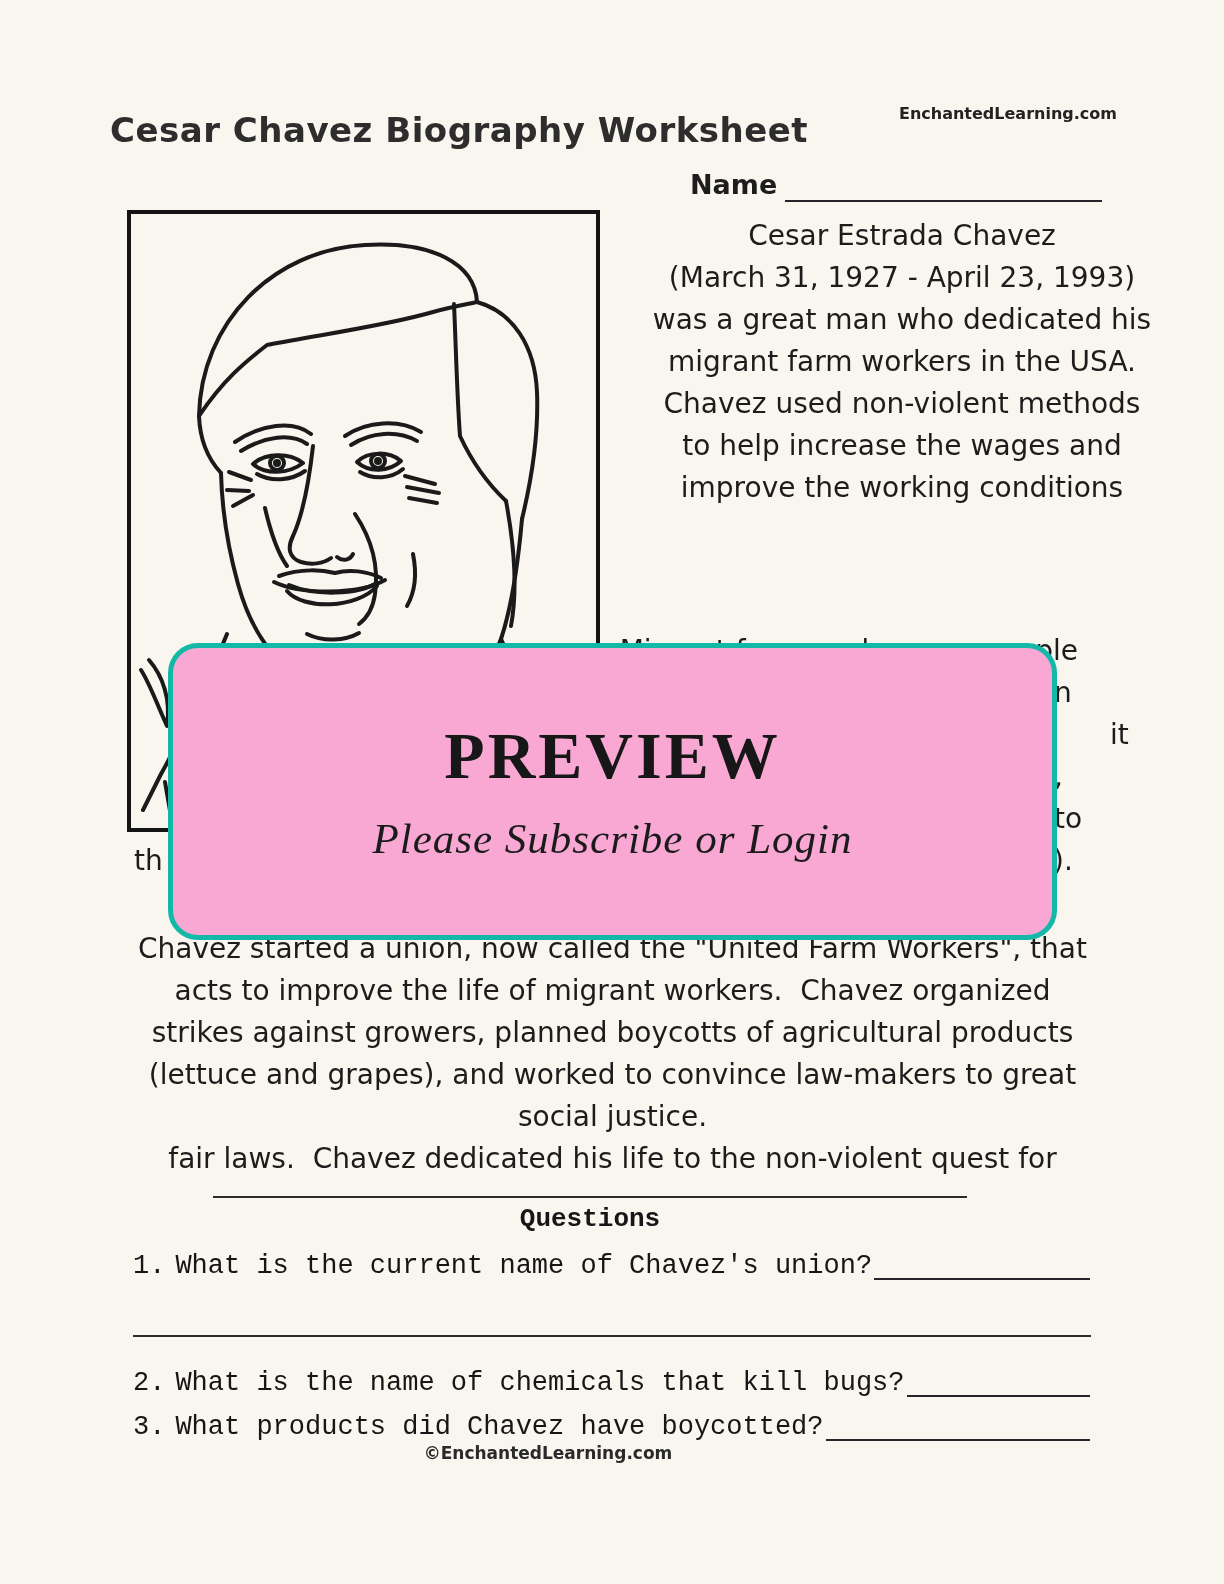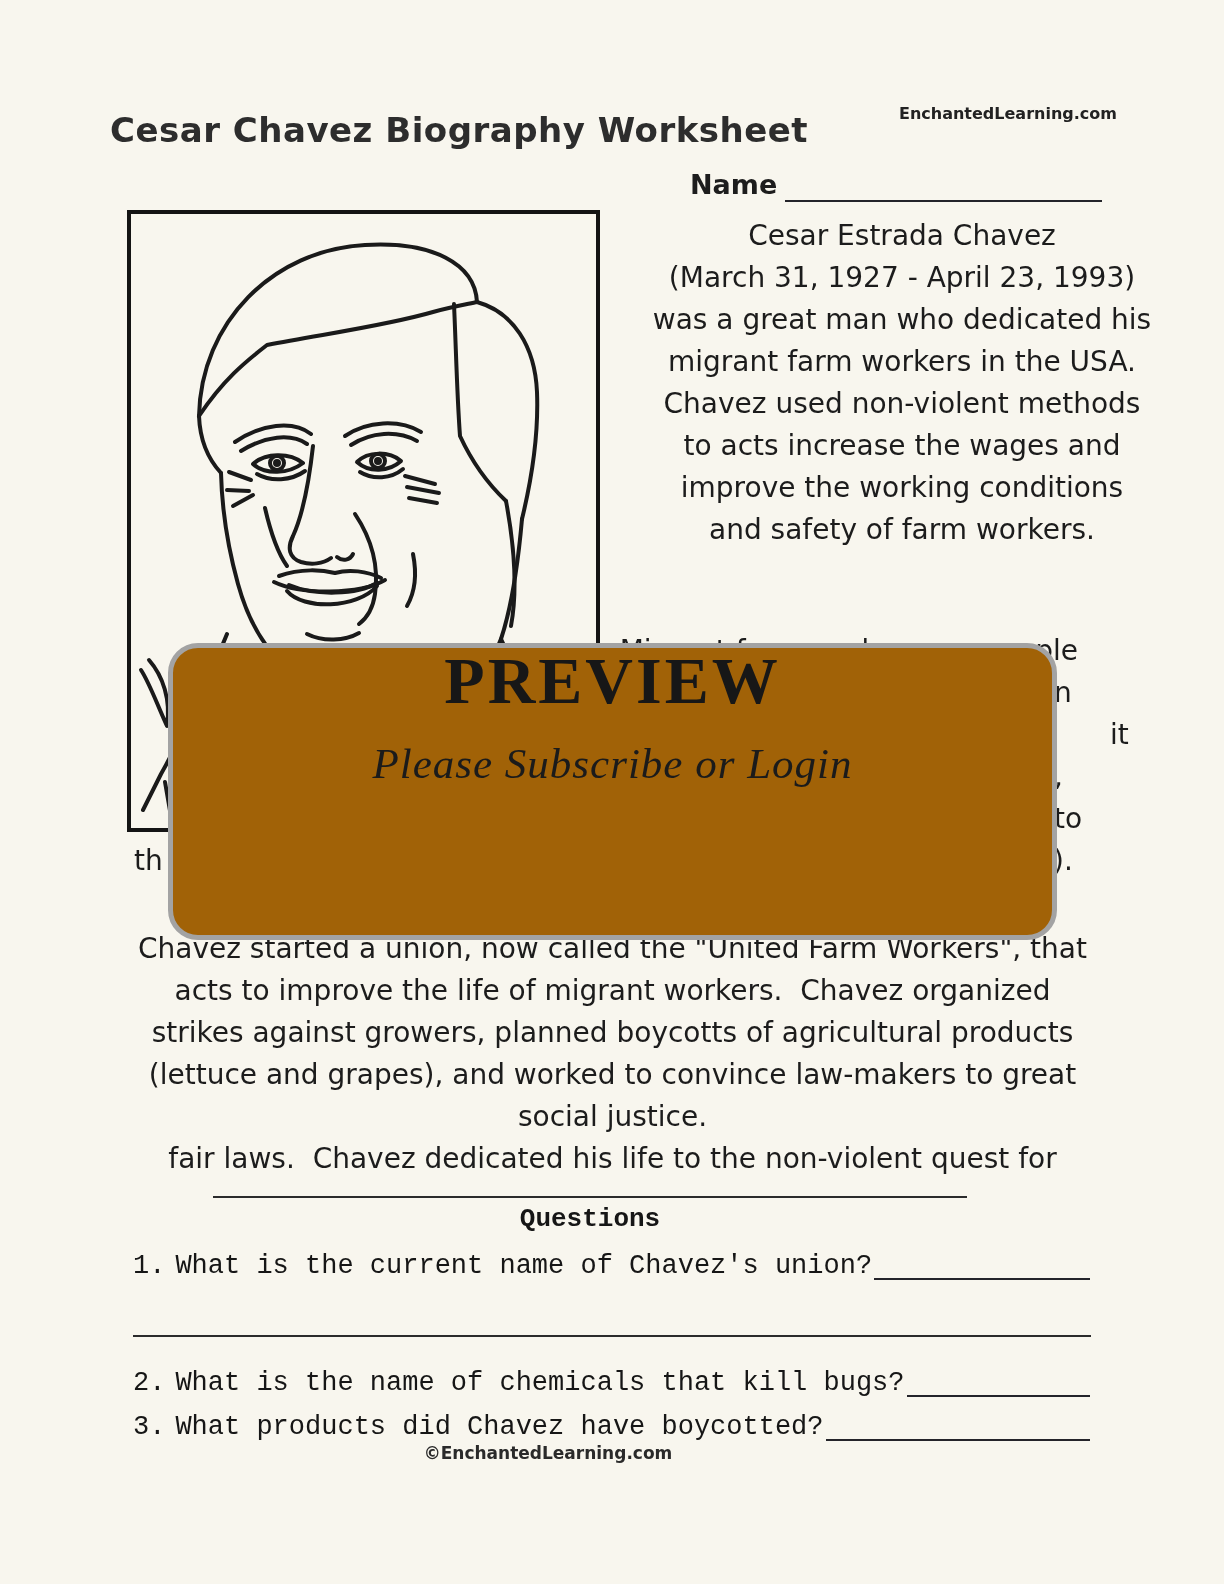--- a/index.html
+++ b/index.html
@@ -55,26 +55,26 @@
     position: absolute;
     font-size: 28px; line-height: 42px; color: #1c1c1c;
     white-space: nowrap; z-index: 1;
   }
   .clipped-line { top: 630px; right: 146px; }
 
   .preview-overlay {
     top: 643px; left: 168px;
     width: 889px; height: 297px;
     box-sizing: border-box;
-    background: #a16207;
-    border: 5px solid #a3a3a3;
+    background: #f9a8d4;
+    border: 5px solid #14b8a6;
     border-radius: 30px;
     z-index: 5;
     display: flex; flex-direction: column;
-    align-items: center; 
+    align-items: center; justify-content: center;
   }
   .preview-title {
     font-family: "Liberation Serif", "DejaVu Serif", serif;
     font-size: 66px; font-weight: 700; color: #171717;
     letter-spacing: 3px; line-height: 1;
   }
   .preview-subtitle {
     margin-top: 28px;
     font-family: "Liberation Serif", "DejaVu Serif", serif;
     font-style: italic;
@@ -177,23 +177,22 @@
       <path d="M176,420 C192,428 214,427 228,419"></path>
     </svg>
   </div>
 
   <div class="abs para para1">
     <div>Cesar Estrada Chavez</div>
     <div>(March 31, 1927 - April 23, 1993)</div>
     <div>was a great man who dedicated his</div>
     <div>migrant farm workers in the USA.</div>
     <div>Chavez used non-violent methods</div>
-    <div>to acts increase the wages and</div>
+    <div>to help increase the wages and</div>
     <div>improve the working conditions</div>
-    <div>and safety of farm workers.</div>
   </div>
 
   <span class="fragment clipped-line">Migrant farm workers are people</span>
   <span class="fragment" style="left:1054px; top:672px;">n</span>
   <span class="fragment" style="left:1110px; top:714px;">it</span>
   <span class="fragment" style="left:1054px; top:756px;">,</span>
   <span class="fragment" style="left:1054px; top:798px;">to</span>
   <span class="fragment" style="left:134px; top:840px;">th</span>
   <span class="fragment" style="left:1053px; top:840px;">).</span>
 

